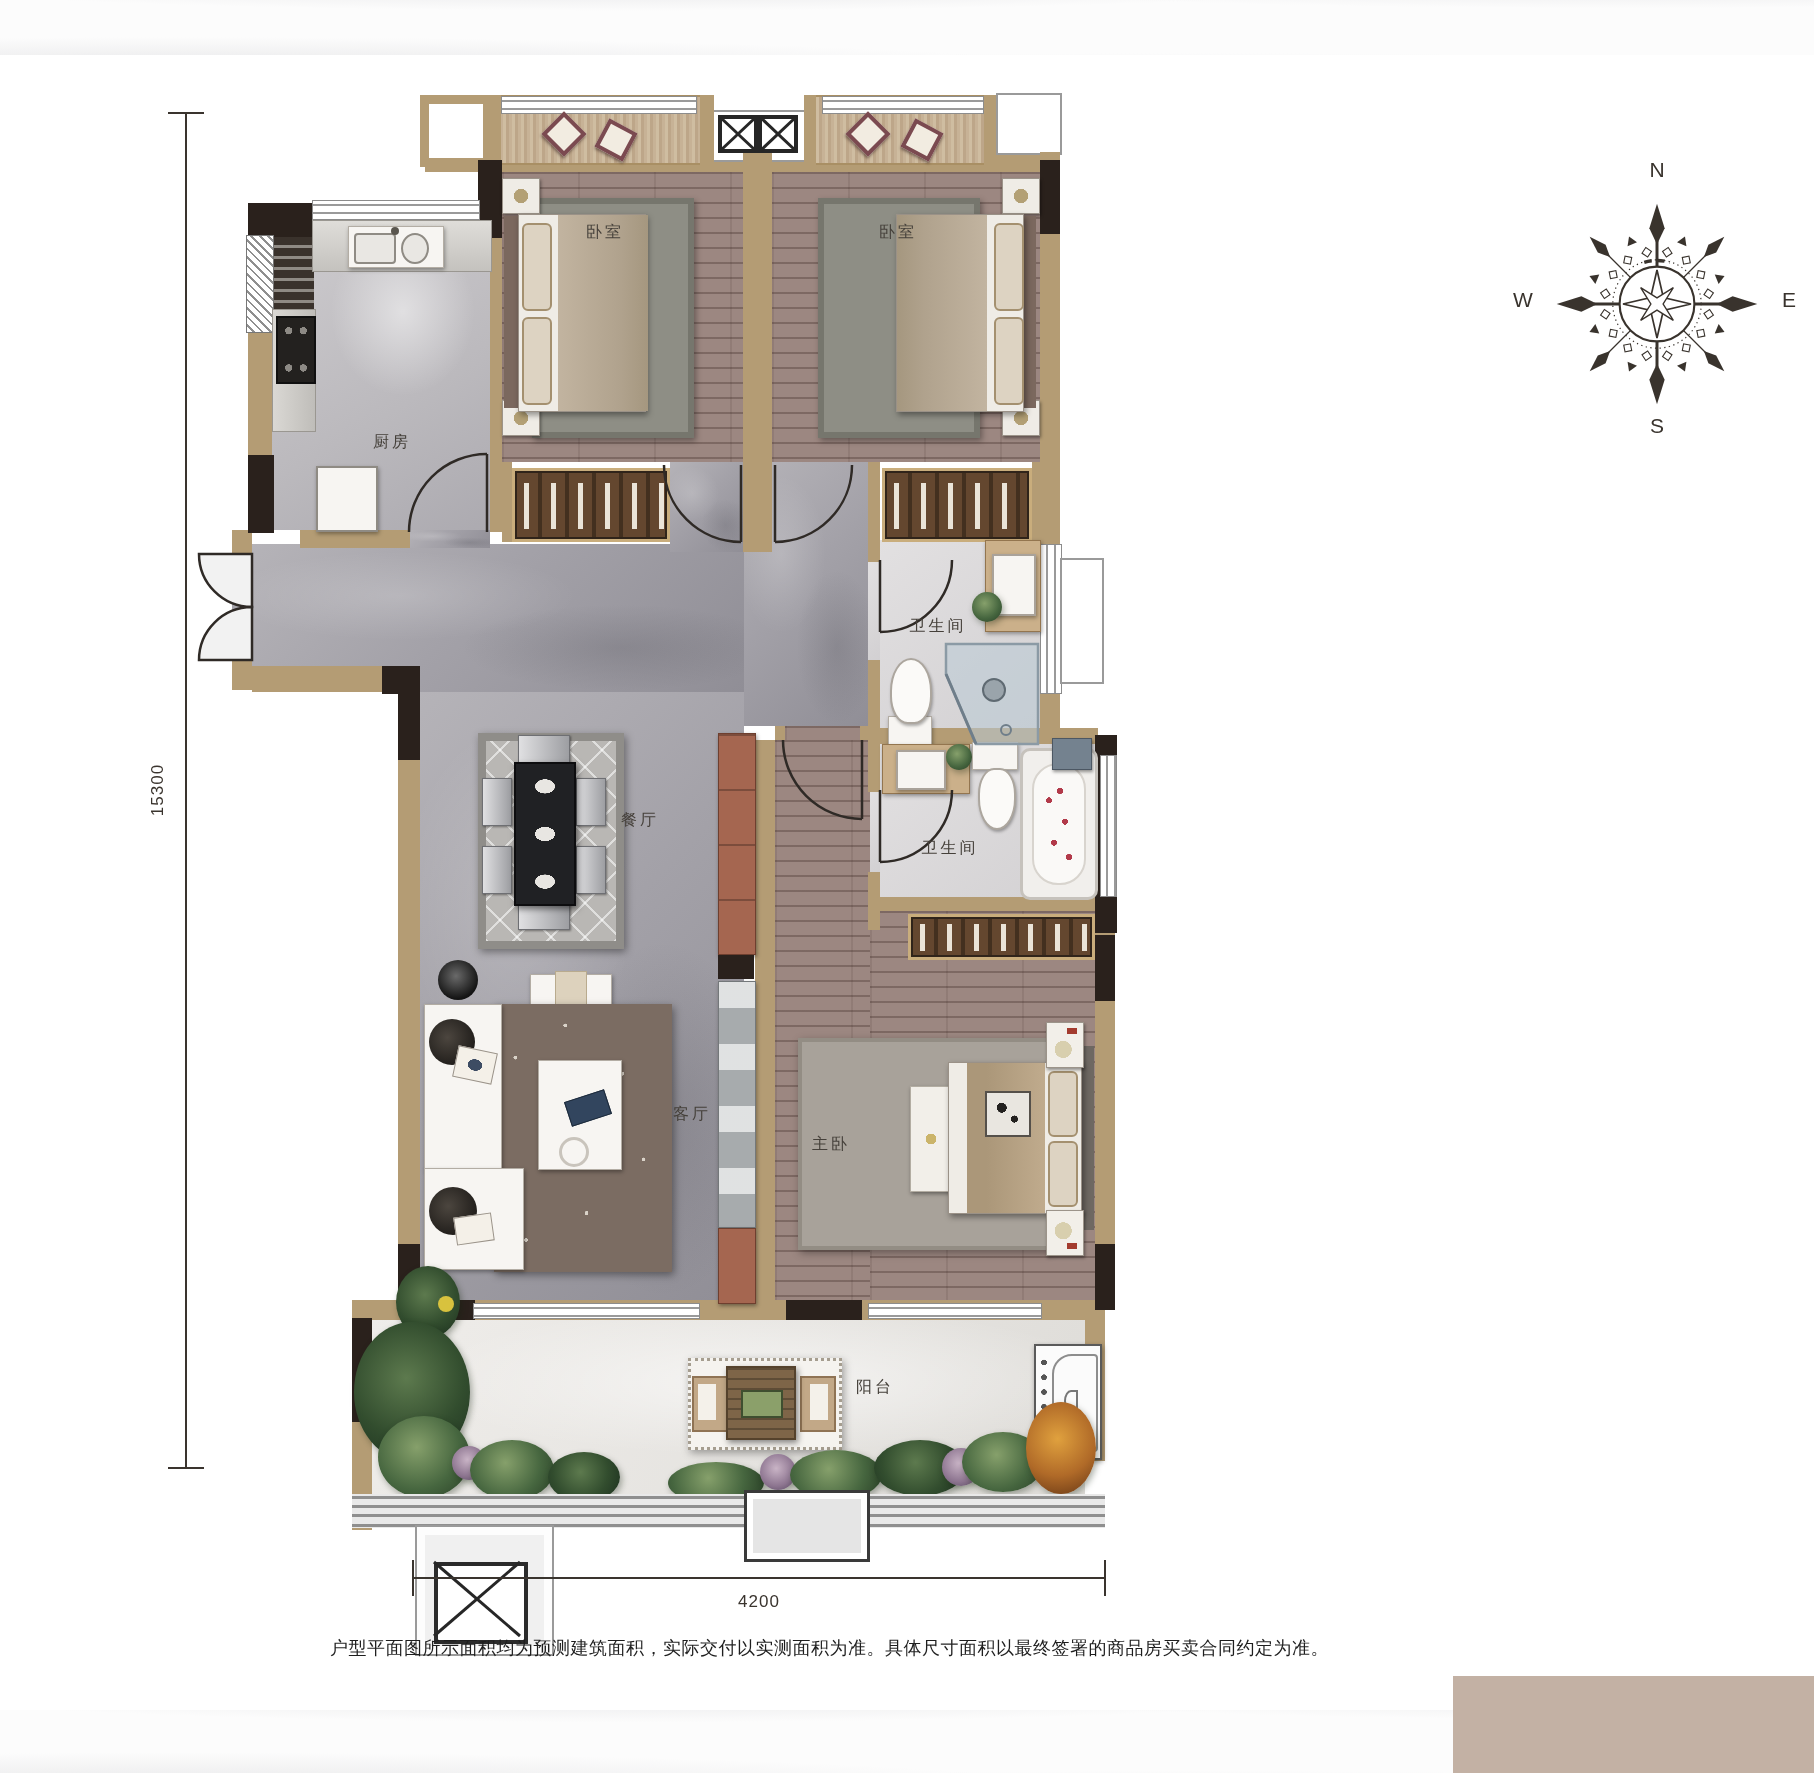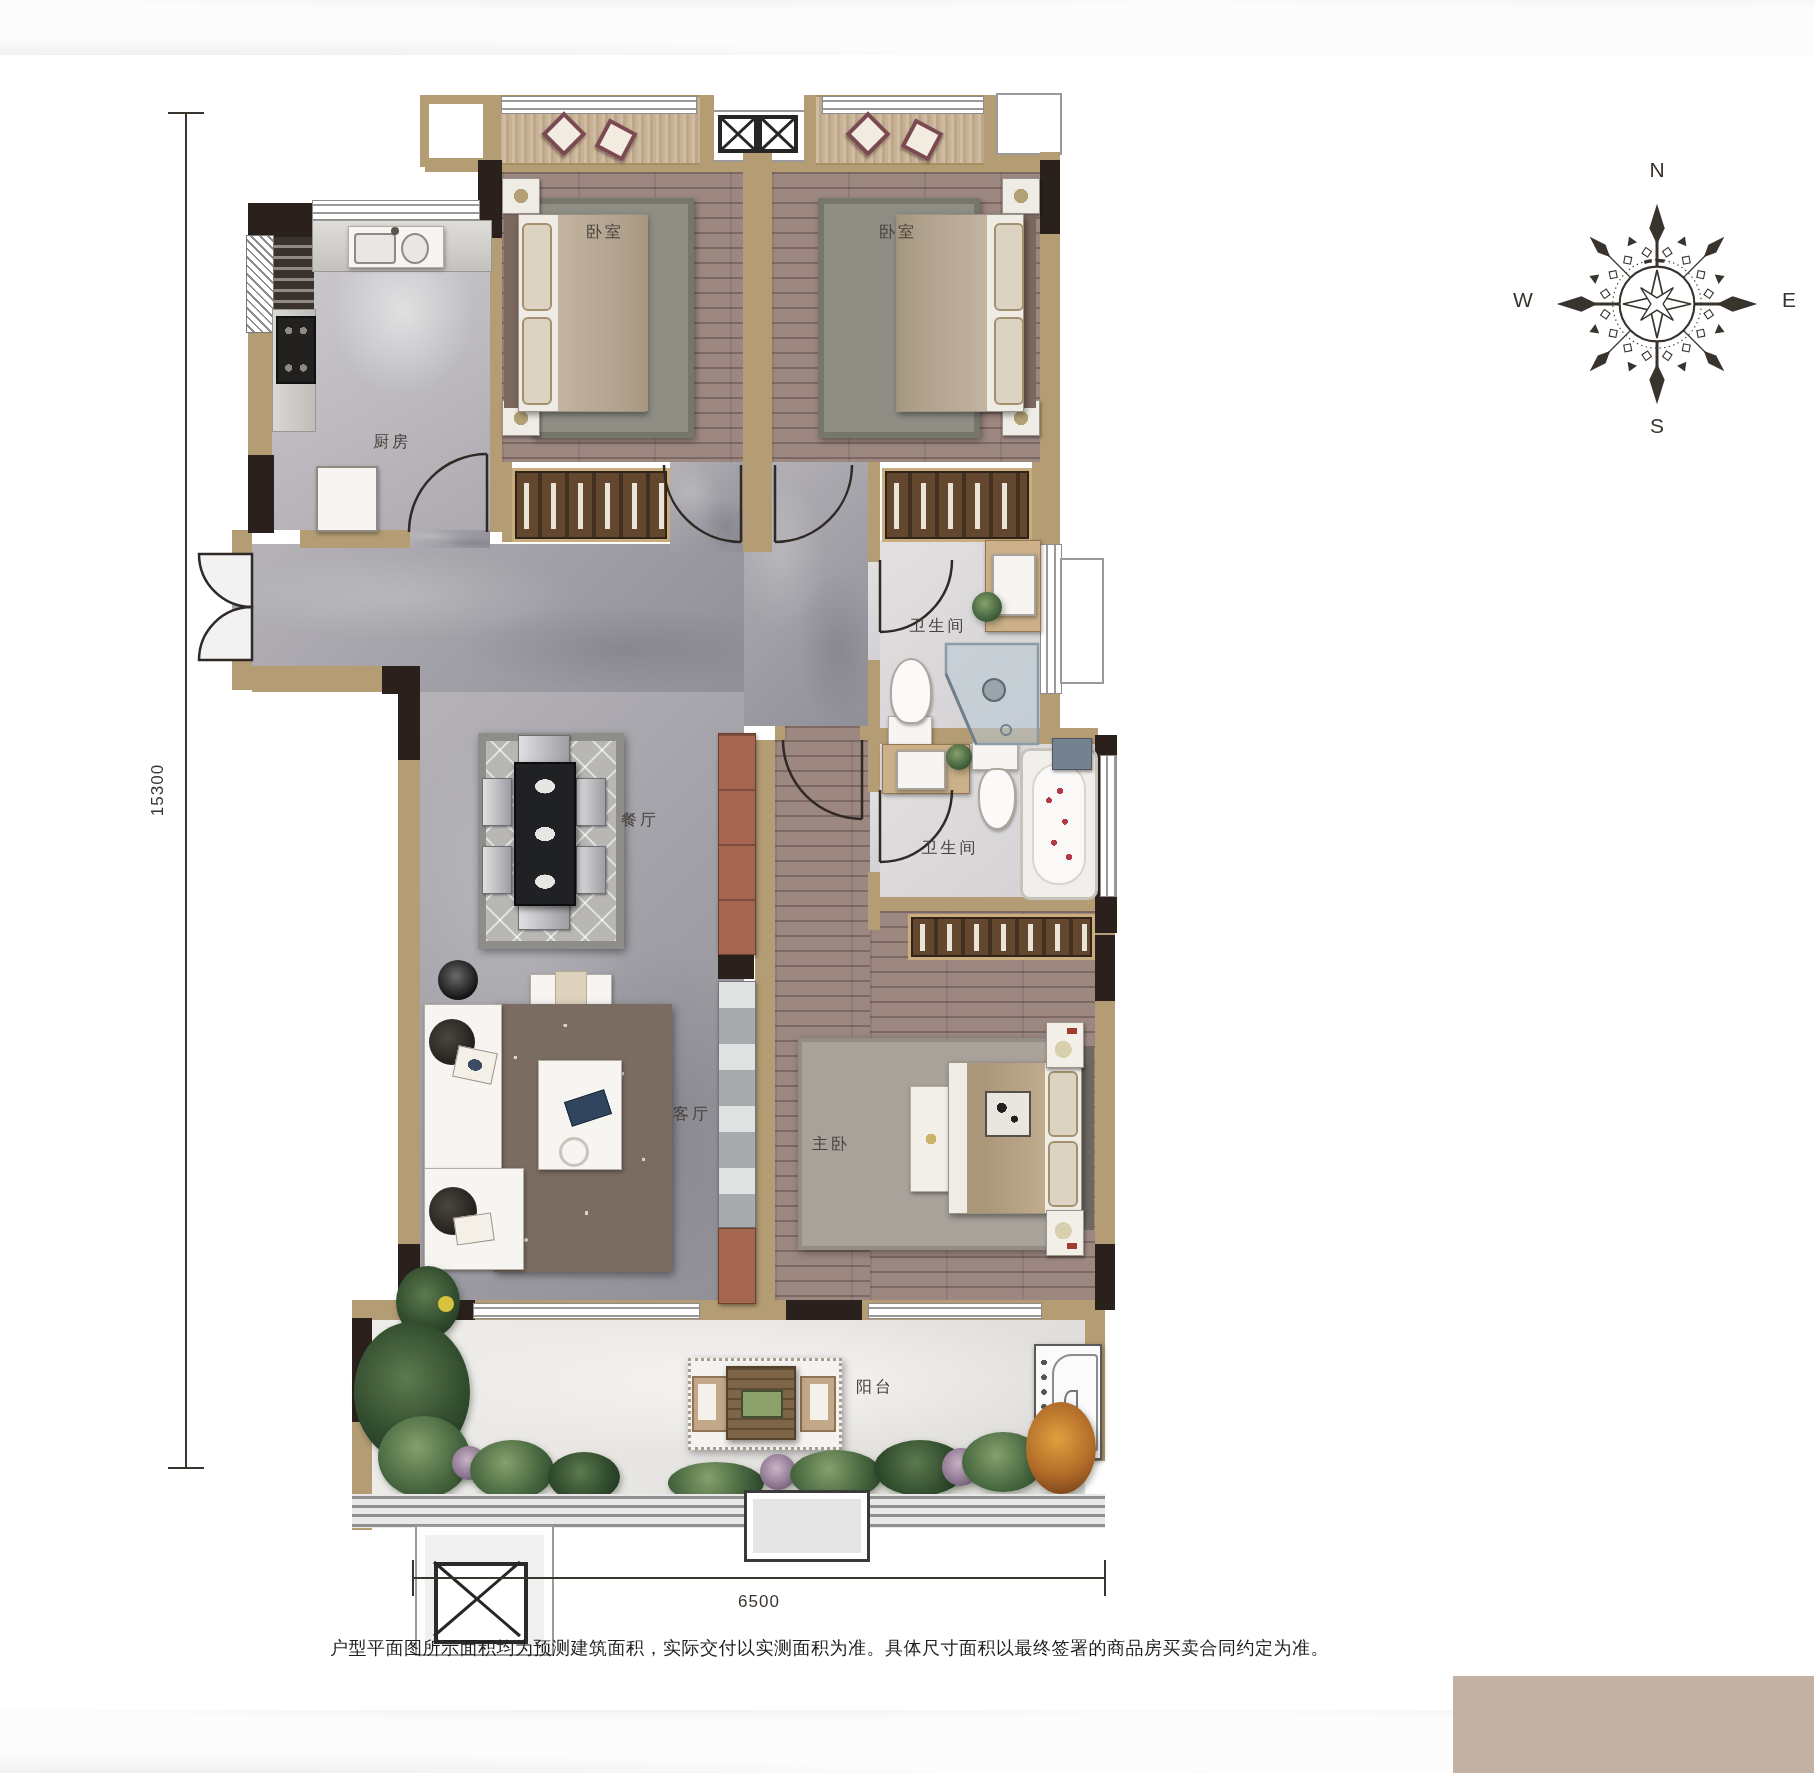--- a/index.html
+++ b/index.html
@@ -433,14 +433,14 @@
 <div class="a rlabel" style="left:898px;top:232px;">卧室</div>
 <div class="a rlabel" style="left:392px;top:442px;">厨房</div>
 <div class="a rlabel" style="left:938px;top:626px;">卫生间</div>
 <div class="a rlabel" style="left:950px;top:848px;">卫生间</div>
 <div class="a rlabel" style="left:640px;top:820px;">餐厅</div>
 <div class="a rlabel" style="left:692px;top:1114px;">客厅</div>
 <div class="a rlabel" style="left:831px;top:1144px;">主卧</div>
 <div class="a rlabel" style="left:875px;top:1387px;">阳台</div>
 
 <div class="a dimlabel" style="left:158px;top:790px;transform:translate(-50%,-50%) rotate(-90deg);">15300</div>
-<div class="a dimlabel" style="left:759px;top:1592px;transform:translateX(-50%);">6500</div>
+<div class="a dimlabel" style="left:759px;top:1592px;transform:translateX(-50%);">4200</div>
 <div class="a footnote" style="left:330px;top:1636px;width:1100px;">户型平面图所示面积均为预测建筑面积，实际交付以实测面积为准。具体尺寸面积以最终签署的商品房买卖合同约定为准。</div>
 
 </body></html>

